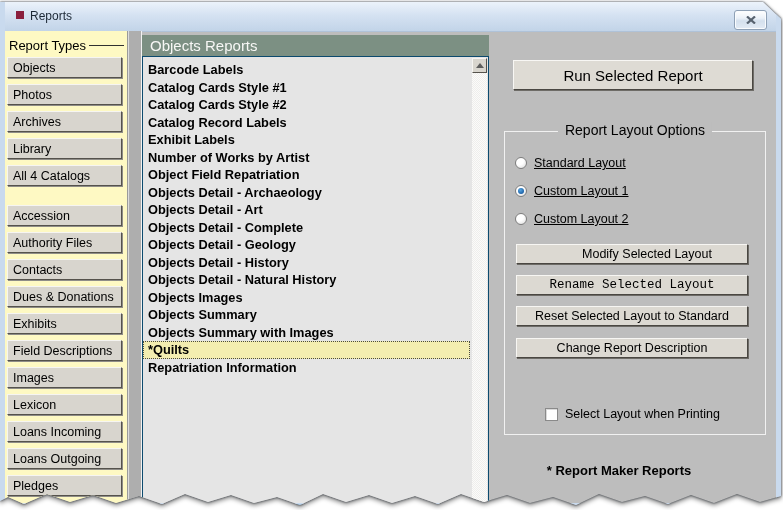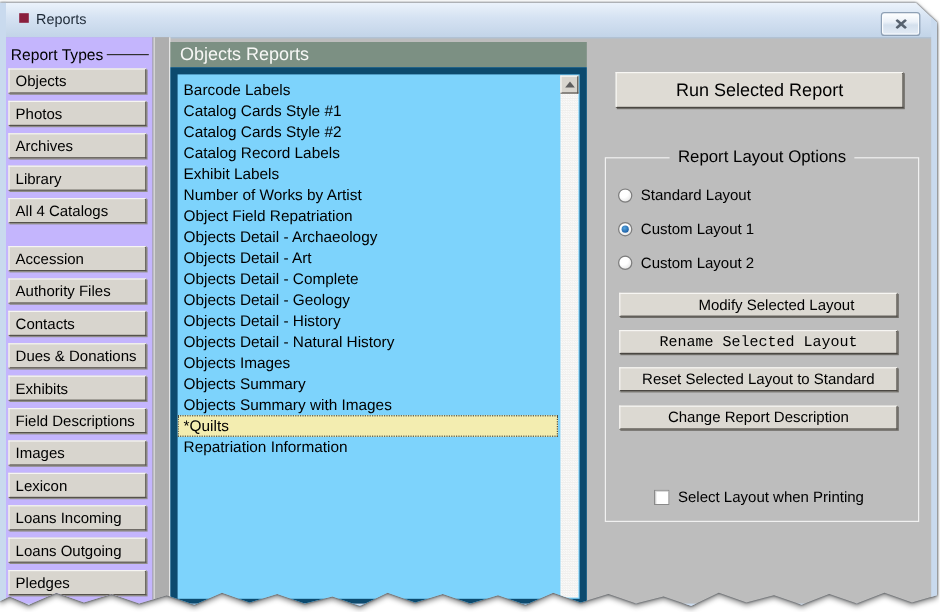--- a/index.html
+++ b/index.html
@@ -29,21 +29,21 @@
             background:var(--app_icon_maroon,#8A1F3D);}
   .title-text{position:absolute;left:30px;top:7px;font-size:12px;color:#1D2936;}
   .close-btn{position:absolute;right:14px;top:8px;width:31px;height:18px;
     border:1px solid #8EA0B5;border-radius:3px;
     background:linear-gradient(#FFFFFF,#EBF1F8 40%,#D4E0ED 55%,#E3EBF5);
     display:flex;align-items:center;justify-content:center;box-shadow:inset 0 0 0 1px #FAFCFE;}
   .client{position:absolute;left:5px;top:29px;width:766px;height:477px;}
 
   
   .sidebar{position:absolute;left:0;top:0;width:123px;height:100%;
-           background:#c4b5fd;border-right:1px solid #9A9A9A;box-sizing:border-box;
+           background:#fef9c3;border-right:1px solid #9A9A9A;box-sizing:border-box;
            padding-top:6px;}
   .rt-label-row{display:flex;align-items:center;margin:0 3px 4px 4px;height:16px;}
   .rt-label-row span.txt{font-size:13px;color:#000;white-space:nowrap;}
   .rt-line{flex:1;height:1px;background:#303030;margin-left:3px;}
   .sb-btn{display:block;width:115px;height:21px;margin:0 0 6px 2px;text-align:left;
     font-family:"Liberation Sans",sans-serif;font-size:12.5px;color:#000;
     padding:0 0 0 5px;box-sizing:border-box;cursor:default;
     background:#D8D5CE;border:1px solid;border-color:#F6F5F2 #55524C #55524C #F6F5F2;
     box-shadow:1px 1px 0 #8F8D88;}
   .sb-gap{height:13px;}
@@ -51,22 +51,22 @@
   
   .strip{position:absolute;left:123px;top:0;width:14px;height:100%;
          background:#AEAEAE;border-left:1px solid #DCDCDC;border-right:1px solid #F2F2F2;
          box-sizing:border-box;}
 
   
   .listpanel{position:absolute;left:137px;top:4px;width:347px;height:470px;}
   .list-header{height:21px;line-height:21px;background:var(--header_green,#7C9083);
     color:#F7F7F5;font-size:15px;padding-left:8px;}
   .listbox{position:absolute;left:0;top:21px;width:347px;height:449px;
-    background:#7dd3fc;border:6px solid #0c4a6e;box-sizing:border-box;
-    padding-top:4px;overflow:hidden;}
+    background:#e5e5e5;border:1px solid #0c4a6e;box-sizing:border-box;
+    padding-top:4px;overflow:hidden;font-weight:bold;}
   .row{height:17.5px;line-height:17.5px;font-size:12.8px;color:#000;
        padding-left:5px;margin-right:18px;white-space:nowrap;cursor:default;}
   .row.selected{background:var(--selection_yellow,#F3EDB0);
        outline:1px dotted #4A4A42;outline-offset:-1px;}
   .vscroll{position:absolute;top:1px;right:1px;bottom:1px;width:15px;
     background:repeating-conic-gradient(#FBFBFA 0% 25%, #EFEEEC 0% 50%);
     background-size:2px 2px;}
   .scroll-up{position:absolute;top:0;left:0;width:15px;height:15px;background:#D8D5CE;
     border:1px solid;border-color:#F6F5F2 #55524C #55524C #F6F5F2;box-sizing:border-box;
     display:flex;align-items:center;justify-content:center;}
@@ -77,21 +77,21 @@
   .rightpanel{position:absolute;left:484px;top:0;width:282px;height:100%;}
   .run-btn{position:absolute;left:24px;top:29px;width:240px;height:30px;
     font-family:"Liberation Sans",sans-serif;font-size:15px;color:#000;cursor:default;
     background:#DEDBD4;border:1px solid;border-color:#F8F7F4 #4A4742 #4A4742 #F8F7F4;
     box-shadow:1px 1px 0 #6E6C67;}
   .groupbox{position:absolute;left:15px;top:100px;width:262px;height:304px;
     border:1px solid #F1F1F1;box-sizing:border-box;}
   .group-title{position:absolute;top:-10px;left:50%;transform:translateX(-50%);
     background:var(--panel_gray,#BDBDBD);padding:0 7px;font-size:14px;color:#000;
     white-space:nowrap;}
-  .radio-row{position:absolute;left:10px;height:14px;display:flex;align-items:center;cursor:default;}
+  .radio-row{position:absolute;left:10px;height:14px;display:flex;align-items:center;cursor:default;text-decoration:underline;}
   .radio{width:12px;height:12px;border-radius:50%;box-sizing:border-box;
     border:1px solid #7E7E7E;background:radial-gradient(circle at 35% 30%,#FFFFFF 40%,#D9D9D9);
     display:flex;align-items:center;justify-content:center;}
   .radio .dot{display:none;width:6px;height:6px;border-radius:50%;
     background:radial-gradient(circle at 40% 35%,#57A6E0,var(--radio_blue,#1E62A8) 70%);}
   .radio.checked .dot{display:block;}
   .radio-label{font-size:12.5px;color:#000;margin-left:7px;white-space:nowrap;}
   .gb-btn{position:absolute;left:11px;width:232px;height:20px;
     font-family:"Liberation Sans",sans-serif;font-size:12.5px;color:#000;cursor:default;
     background:#DCD9D2;border:1px solid;border-color:#F7F6F3 #4A4742 #4A4742 #F7F6F3;
@@ -207,18 +207,19 @@
               <button class="gb-btn" style="top: 143px; font-family: Liberation Mono, monospace;">Rename Selected Layout</button>
               <button class="gb-btn" style="top: 174px;">Reset Selected Layout to Standard</button>
               <button class="gb-btn" style="top: 206px;">Change Report Description</button>
             </div>
           <div class="check-row">
             <span class="checkbox"></span>
             <span class="check-label">Select Layout when Printing</span>
           </div>
         </div>
 
+        <div class="footnote">* Report Maker Reports</div>
       </div>
 
     </div>
     <div class="frame"></div>
   </div>
 </div>
 
 </body></html>

